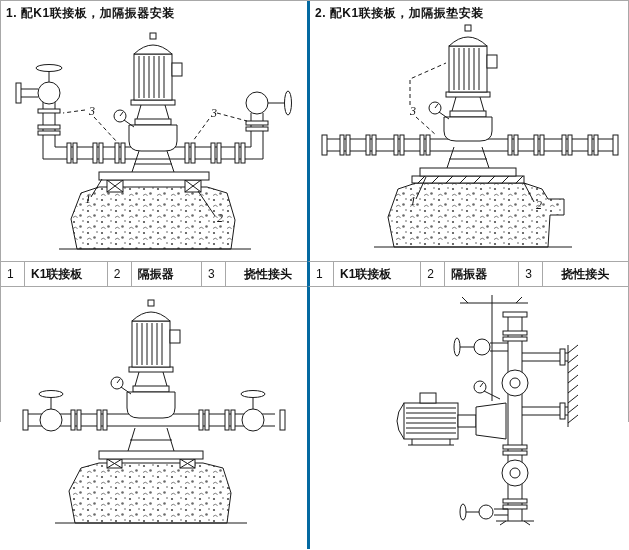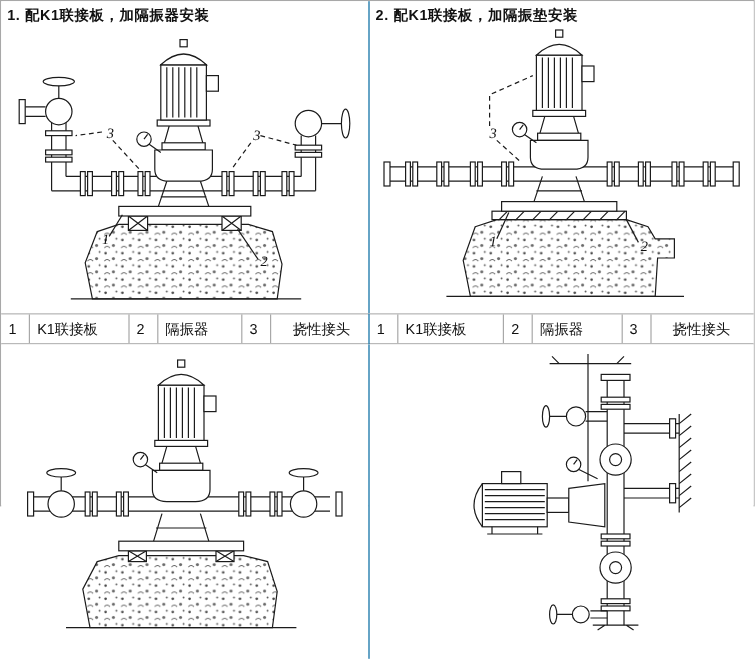--- a/index.html
+++ b/index.html
@@ -11,35 +11,35 @@
   }
   .page {
     width: 629px; height: 422px;
     border: 1px solid #a8a8a8;
     background: #fff;
     display: grid;
     grid-template-columns: 306px 321px;
     grid-template-rows: 260px 26px 262px;
   }
   .panel { position: relative; background: #fff; overflow: hidden; }
-  .col-right { border-left: 1px solid #0369a1; }
+  .col-right { border-left: 3px solid #0369a1; }
   .caption {
     height: 20px; padding: 4px 2px 0 5px;
     font-size: 12px; font-weight: bold; letter-spacing: 0.5px;
     white-space: nowrap; overflow: hidden;
   }
   .legend {
     display: flex; align-items: stretch;
     border-top: 1px solid #a8a8a8;
     border-bottom: 1px solid #a8a8a8;
     font-size: 12px; background: #fff;
   }
   .lcell { display: flex; align-items: center; padding-left: 6px; border-right: 1px solid #a8a8a8; }
   .lcell.num { width: 24px; flex: none; font-weight: normal; }
-  .lcell.label { flex: 1.2; font-weight: normal; }
+  .lcell.label { flex: 1.2; font-weight: bold; }
   .lcell.label.mid { flex: 1; text-align: center; }
   .lcell.last { border-right: none; margin-left: 12px; }
   svg.drawing { display: block; }
   svg text { font-family: "Liberation Serif", serif; font-style: italic; font-size: 12px; }
 </style>
 </head>
 <body>
 
 <div class="page">
 

